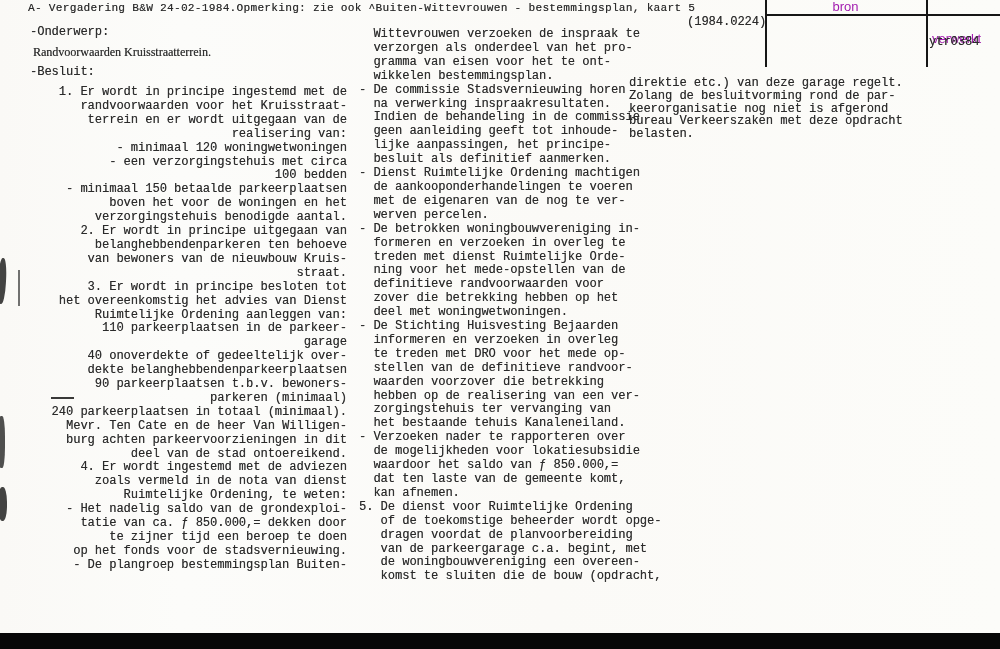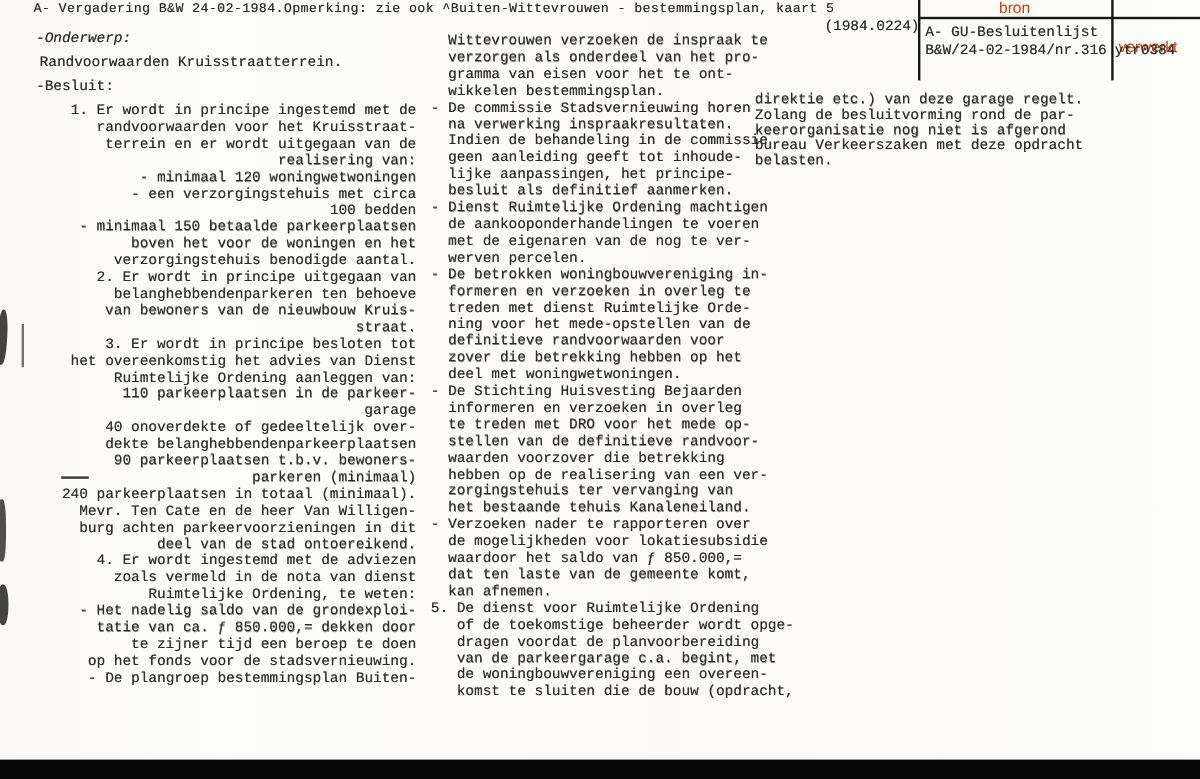--- a/index.html
+++ b/index.html
@@ -11,46 +11,44 @@
   }
   .abs{position:absolute;}
   .mono{
     font-family:"Liberation Mono","DejaVu Sans Mono",monospace;
     font-size:12px;line-height:13.9px;white-space:pre;
     text-shadow:0.25px 0.25px 0.4px rgba(35,35,35,.55);
   }
   .headline{font-size:11px;letter-spacing:0.35px;line-height:13px;}
   .sans{
     font-family:"Liberation Sans","DejaVu Sans",sans-serif;
-    font-size:13px;color:#c2410c;line-height:14px;
+    font-size:13px;color:#a21caf;line-height:14px;
   }
   .tline{background:#161616;}
   .artifact{background:#151515;}
   .bottom-bar{background:#070707;}
 </style>
 </head>
 <body>
 
 <div class="abs mono headline" style="left:28px;top:2px;">A- Vergadering B&amp;W 24-02-1984.Opmerking: zie ook ^Buiten-Wittevrouwen - bestemmingsplan, kaart 5</div>
 
 <div class="abs mono" style="left:687px;top:16px;text-align:right;">(1984.0224)</div>
 
 <div class="abs" style="left:765px;top:0;width:235px;height:68px;">
   <div class="abs tline" style="left:0;top:0;width:2px;height:67px;"></div>
   <div class="abs tline" style="left:161px;top:0;width:2px;height:67px;"></div>
   <div class="abs tline" style="left:0;top:14px;width:235px;height:2px;"></div>
   <div class="abs sans" style="left:0;top:0;width:161px;text-align:center;">bron</div>
   <div class="abs sans" style="left:167px;top:0;margin-top:32px;">verwerkt</div>
-  <div class="abs mono" style="left:6px;top:20px;line-height:15px;">A- GU-Besluitenlijst
-B&amp;W/24-02-1984/nr.316</div>
   <div class="abs mono" style="left:164px;top:36px;">ytr0384</div>
 </div>
 
-<div class="abs mono" style="left:30px;top:26px;font-style:italic;">-Onderwerp:</div>
-<div class="abs mono" style="left:33px;top:46px;">Randvoorwaarden Kruisstraatterrein.</div>
+<div class="abs mono" style="left:30px;top:26px;">-Onderwerp:</div>
+<div class="abs mono" style="left:33px;top:46px;font-family:Liberation Serif, serif;">Randvoorwaarden Kruisstraatterrein.</div>
 <div class="abs mono" style="left:30px;top:66px;">-Besluit:</div>
 <div class="abs mono" style="left:30px;top:86px;text-align:right;">1. Er wordt in principe ingestemd met de
    randvoorwaarden voor het Kruisstraat-
    terrein en er wordt uitgegaan van de
    realisering van:
    - minimaal 120 woningwetwoningen
    - een verzorgingstehuis met circa
      100 bedden
    - minimaal 150 betaalde parkeerplaatsen
      boven het voor de woningen en het

